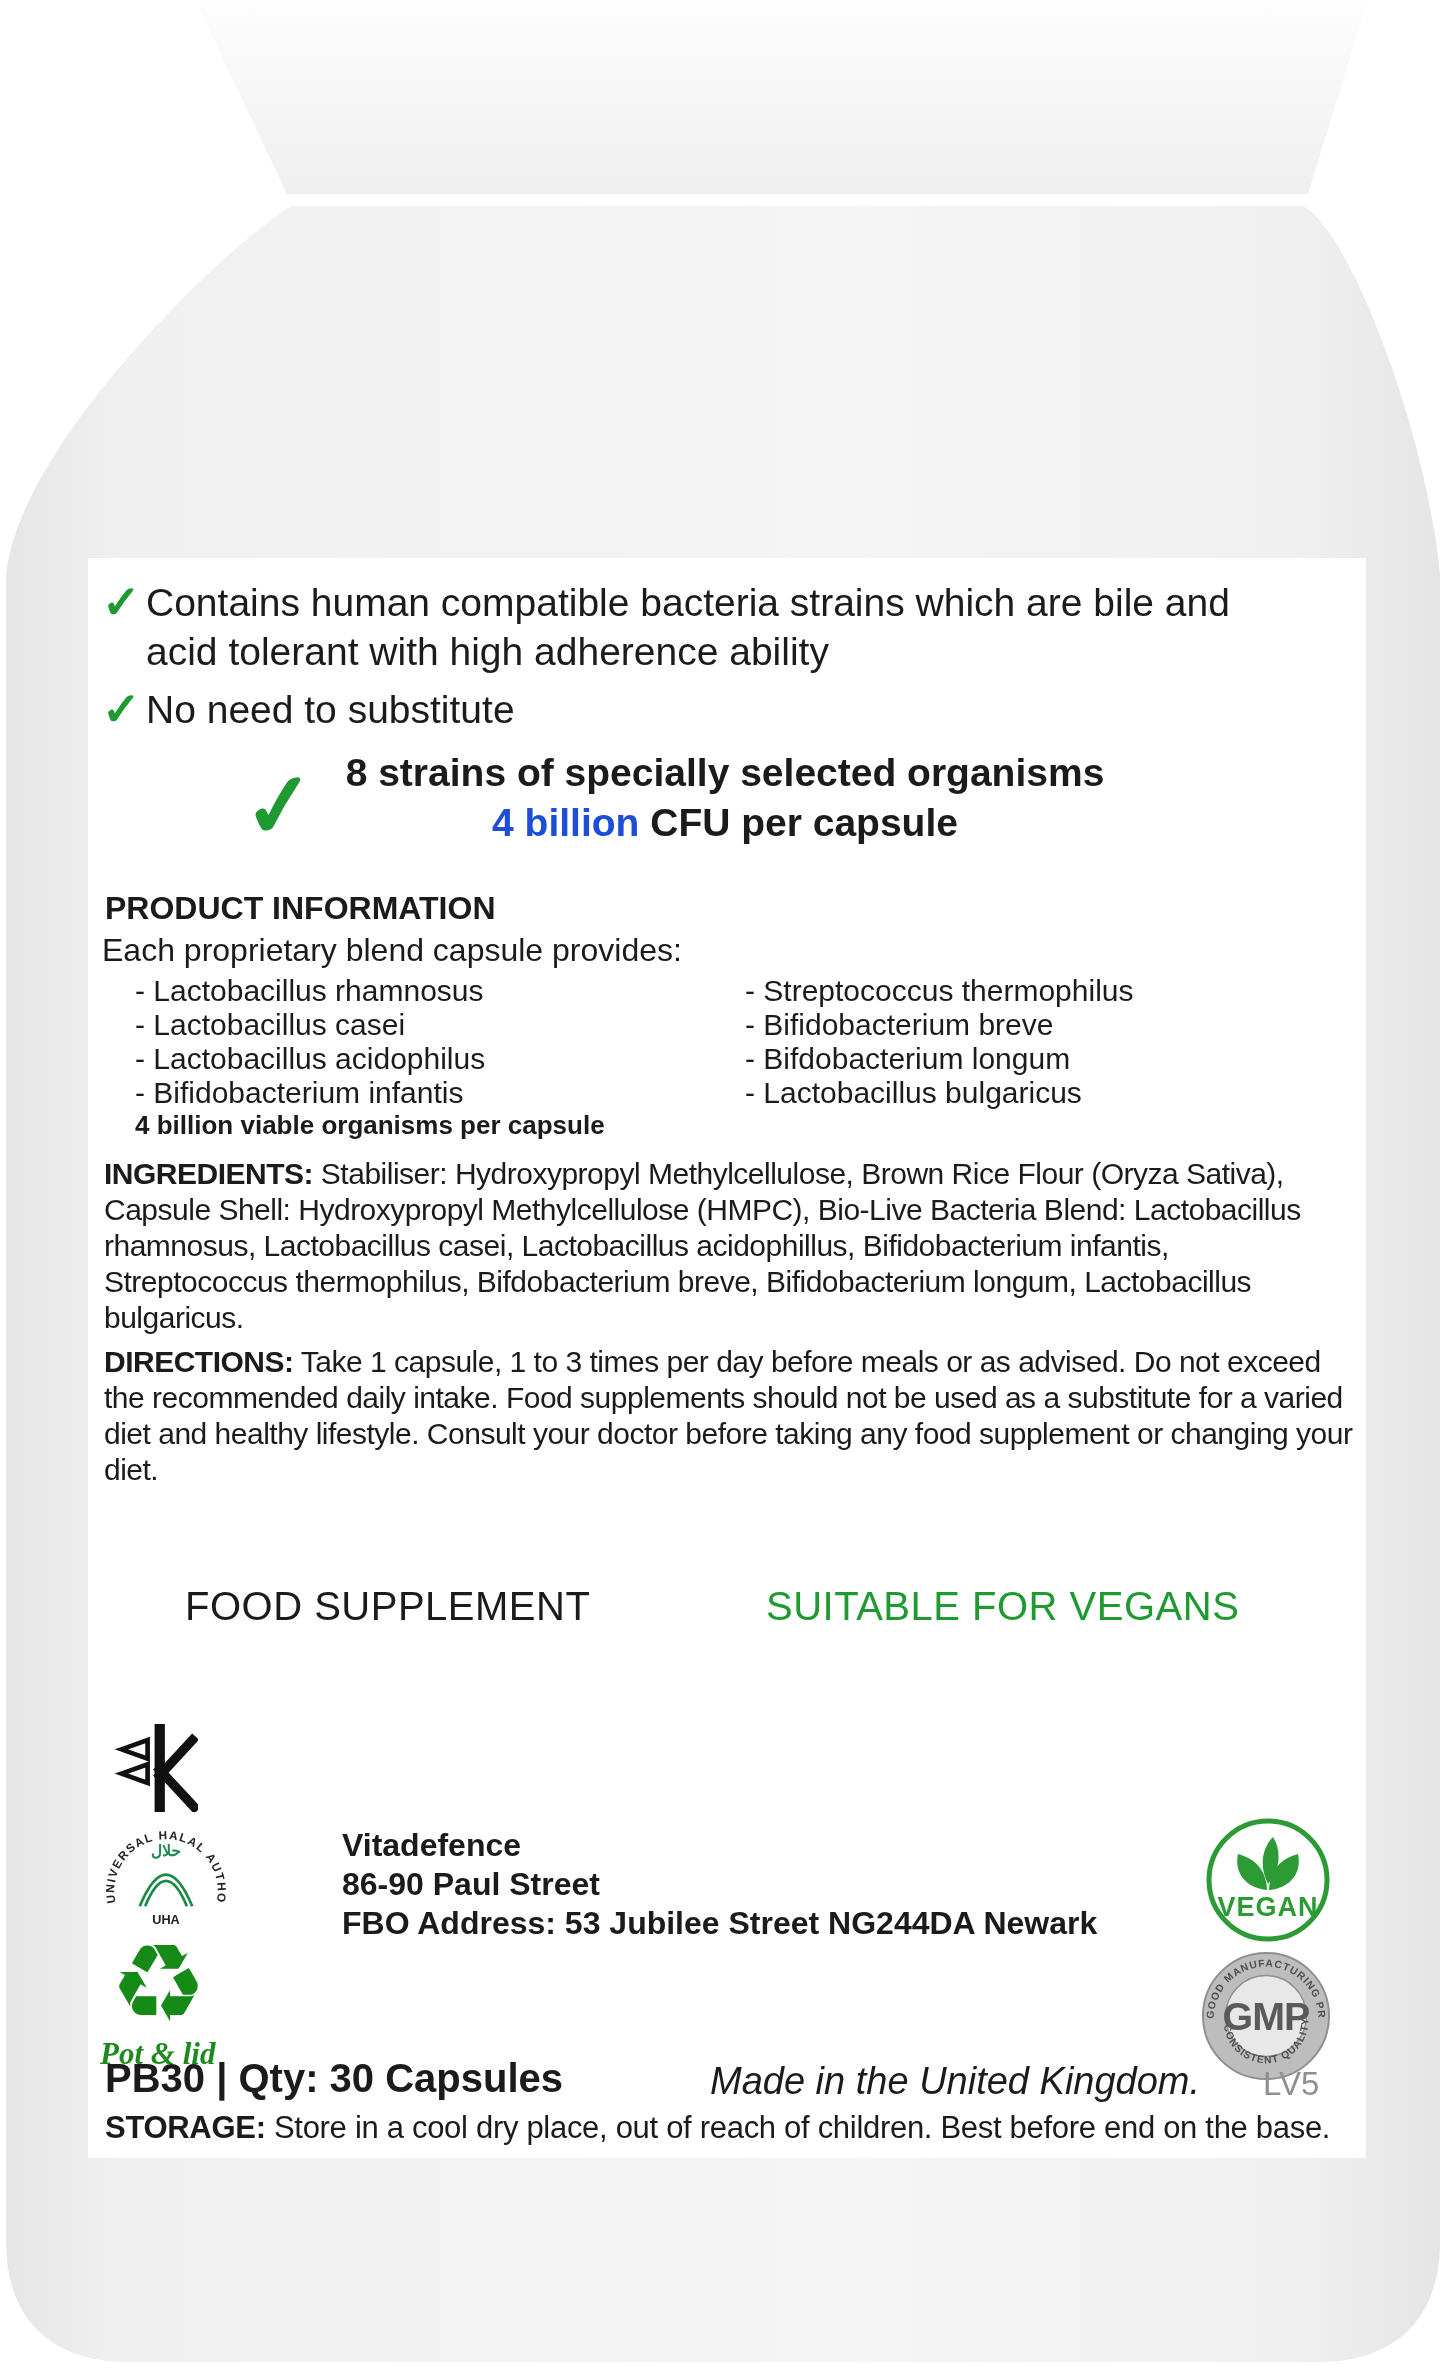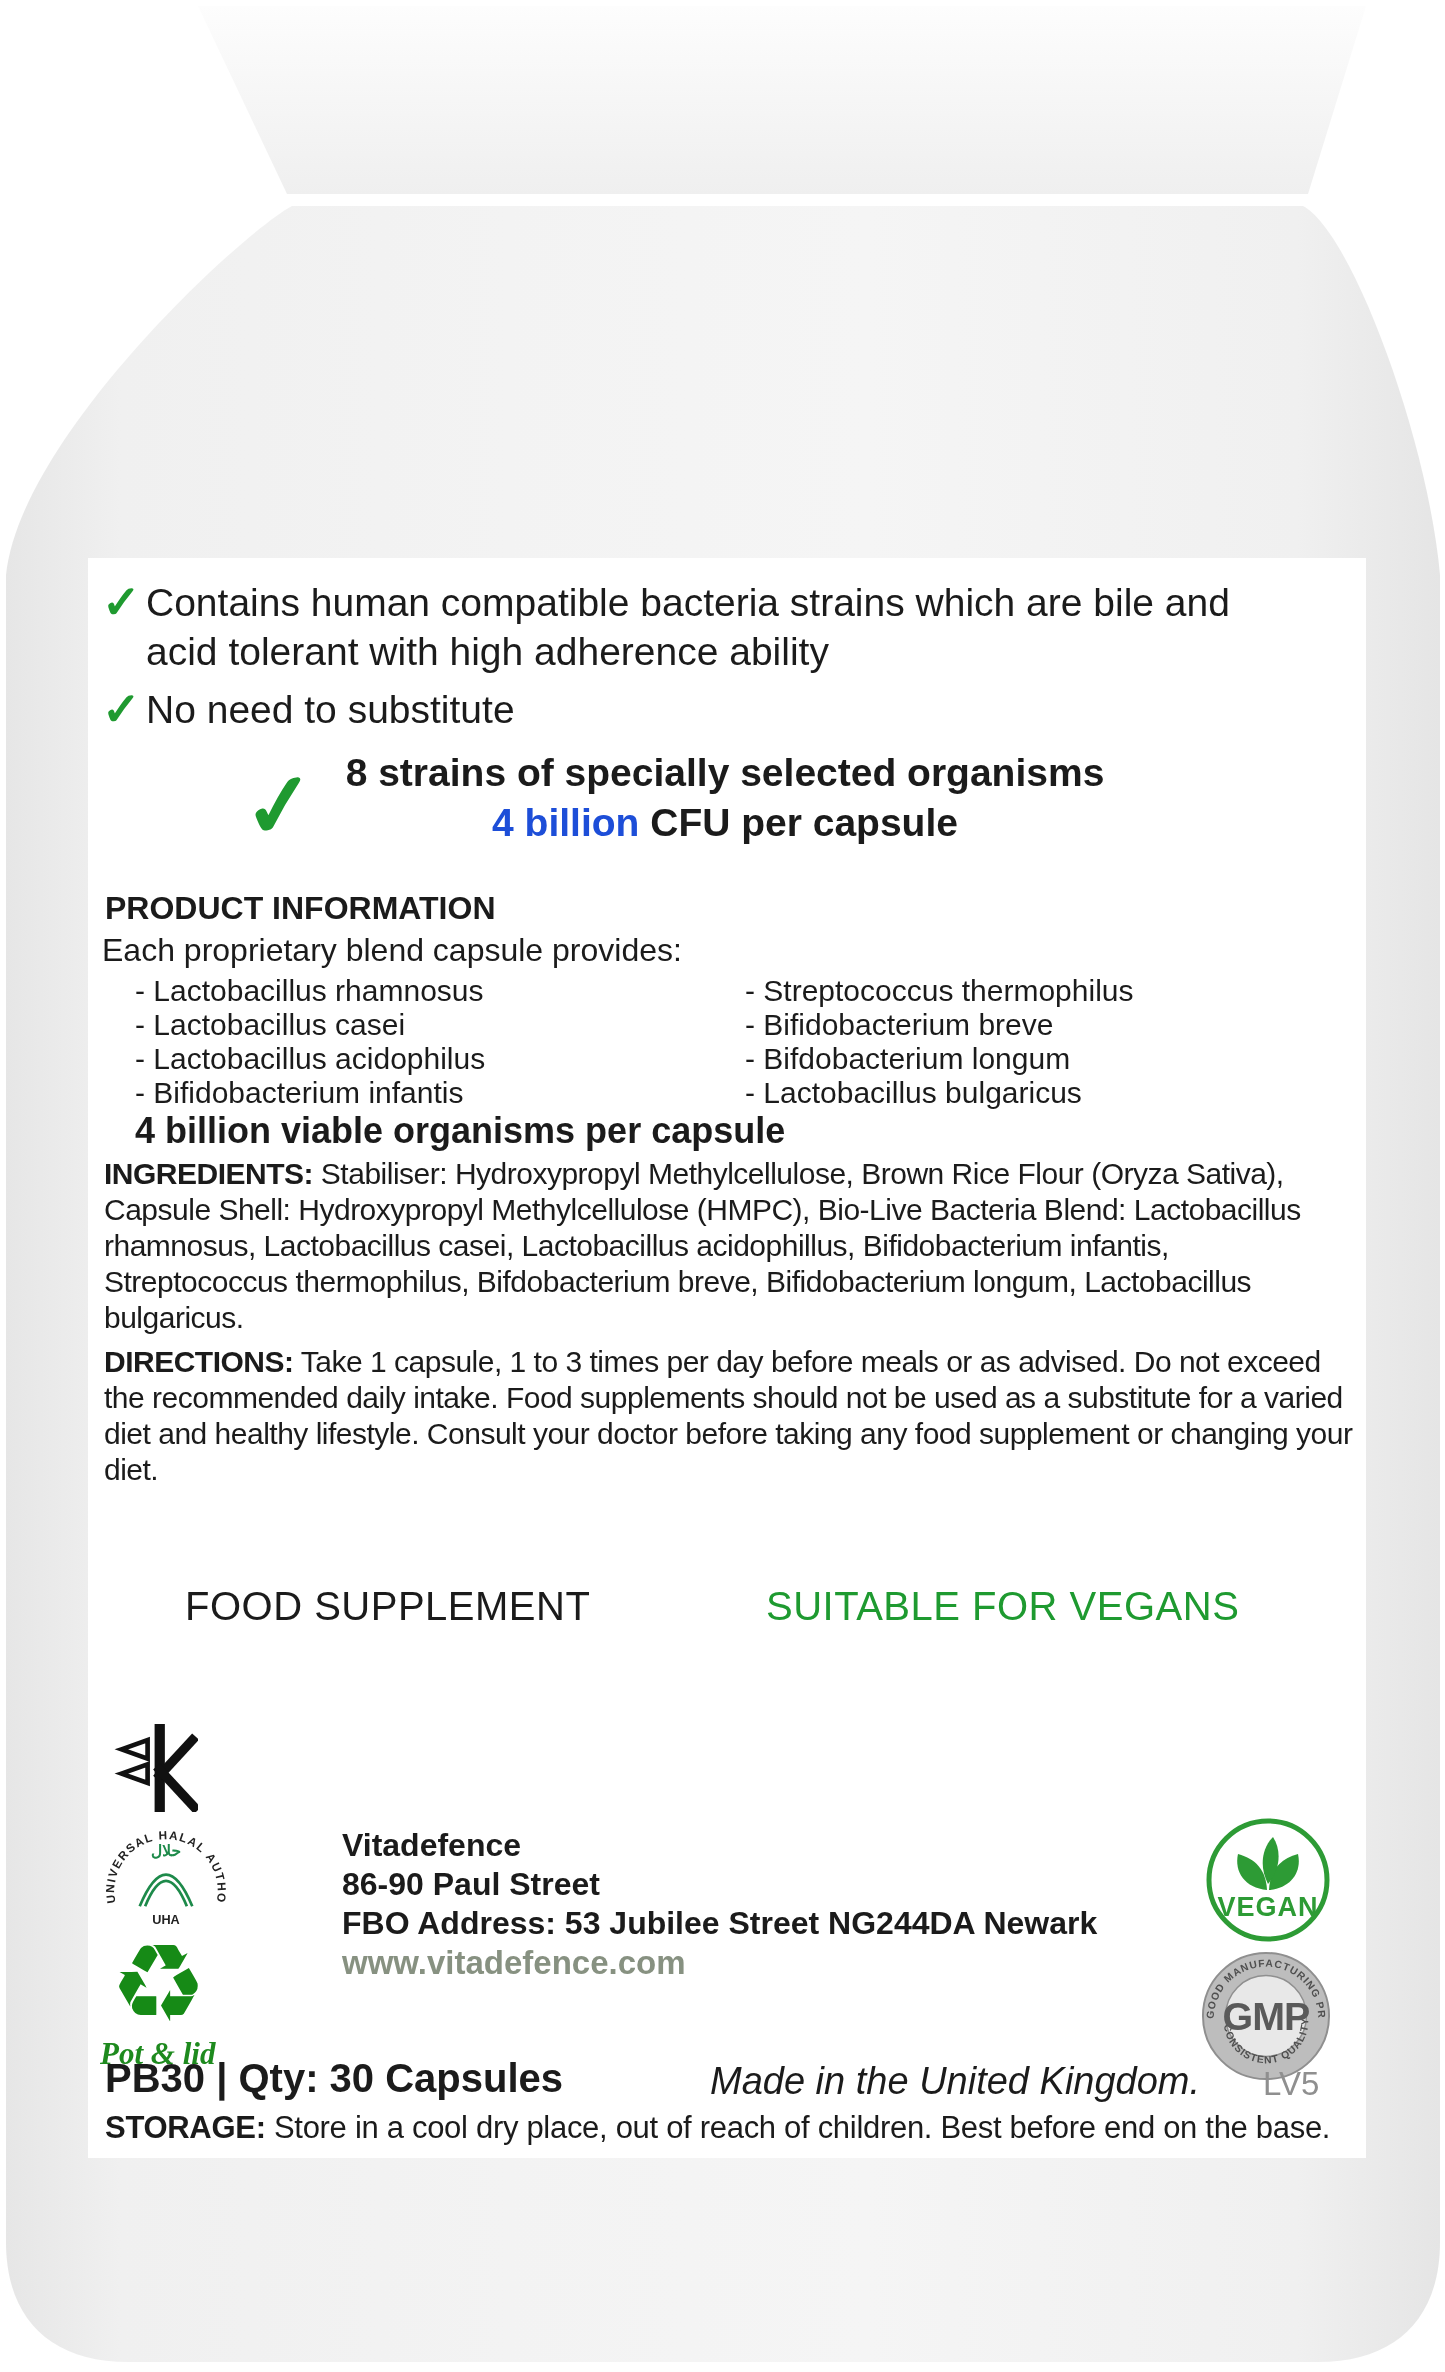--- a/index.html
+++ b/index.html
@@ -20,21 +20,21 @@
   .big-check{position:absolute;left:138px;top:14px;font-size:88px;line-height:88px;
              color:#1f9a30;font-weight:700;transform:rotate(-6deg);}
   .green-txt{color:#1d4ed8;}
 
   
   .pi-heading{position:absolute;top:332px;left:17px;font-weight:700;font-size:32px;}
   .pi-intro{position:absolute;top:374px;left:14px;font-size:32px;}
   .strains{position:absolute;top:416px;left:47px;width:1200px;font-size:30px;line-height:34px;}
   .strain-col{position:absolute;top:0;left:0;}
   .strain-col.right{left:610px;}
-  .potency{position:absolute;top:552px;left:47px;font-weight:700;font-size:36px;}
+  .potency{position:absolute;top:552px;left:47px;font-weight:700;font-size:26px;}
 
   
   .para{position:absolute;left:16px;width:1256px;font-size:30px;line-height:36px;
         letter-spacing:-0.5px;margin:0;}
   .para-ingredients{top:598px;}
   .para-directions{top:786px;}
   .bold{font-weight:700;}
 
   
   .supp-row{position:absolute;top:1026px;left:0;width:1278px;font-size:40px;}
@@ -170,21 +170,20 @@
       <text class="halal-abbr" x="75" y="124">UHA</text>
     </svg>
 
     <div class="recycle-glyph">♻</div>
     <div class="pot-lid">Pot &amp; lid</div>
 
     <div class="address">
       <div>Vitadefence</div>
       <div>86-90 Paul Street</div>
       <div>FBO Address: 53 Jubilee Street NG244DA Newark</div>
-      <div class="website">www.vitadefence.com</div>
     </div>
 
     <svg class="vegan-badge" width="130" height="130" viewBox="0 0 130 130">
       <circle class="vegan-circ" cx="65" cy="64" r="59"></circle>
       <path class="vegan-leaf" d="M64,74 C42,72 31,56 35,38 C53,43 63,54 64,74 Z"></path>
       <path class="vegan-leaf" d="M66,74 C88,72 99,56 95,38 C77,43 67,54 66,74 Z"></path>
       <path class="vegan-leaf" d="M65,68 C56,50 59,32 70,21 C79,35 77,54 65,68 Z"></path>
       <text class="vegan-txt" x="65" y="100">VEGAN</text>
     </svg>
 

